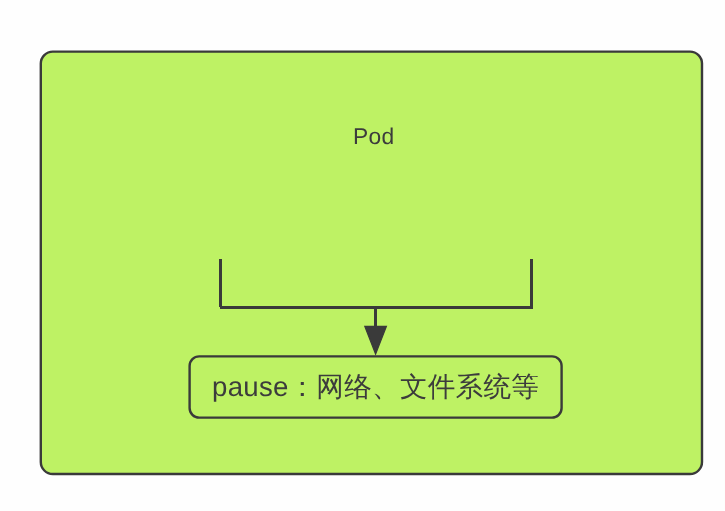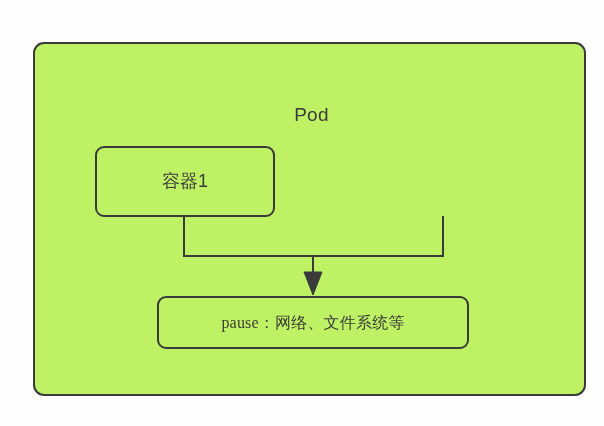--- a/index.html
+++ b/index.html
@@ -72,23 +72,22 @@
     width: 312px;
     height: 53px;
   }
   .node-label {
     font-size: 18px;
     color: #3c3c3c;
     line-height: 1.1;
     white-space: nowrap;
   }
   #pause-label {
-    font-size: 16px;
+    font-size: 23px;
     letter-spacing: 0.2px;
-    font-family: Liberation Serif, serif;
   }
 </style>
 </head>
 <body>
 
 <div id="canvas">
 
   <div class="node-box" id="pod-box">
     <div id="pod-title">Pod</div>
   </div>
@@ -99,22 +98,19 @@
 
     <line x1="443" y1="216" x2="443" y2="256" stroke="#3a3a3a" stroke-width="2.2" shape-rendering="crispEdges"></line>
 
     <line x1="183" y1="256" x2="444" y2="256" stroke="#3a3a3a" stroke-width="2.2" shape-rendering="crispEdges"></line>
 
     <line x1="313" y1="255" x2="313" y2="274" stroke="#3a3a3a" stroke-width="2.6" shape-rendering="crispEdges"></line>
 
     <polygon points="304,272 322,272 313,295" fill="#3a3a3a" stroke="#3a3a3a" stroke-width="1"></polygon>
   </svg>
 
-  <div class="node-box" id="container1-box">
-    <span class="node-label">容器1</span>
-  </div>
 
 
   <div class="node-box" id="pause-box">
     <span class="node-label" id="pause-label">pause：网络、文件系统等</span>
   </div>
 
 </div>
 
 </body></html>

